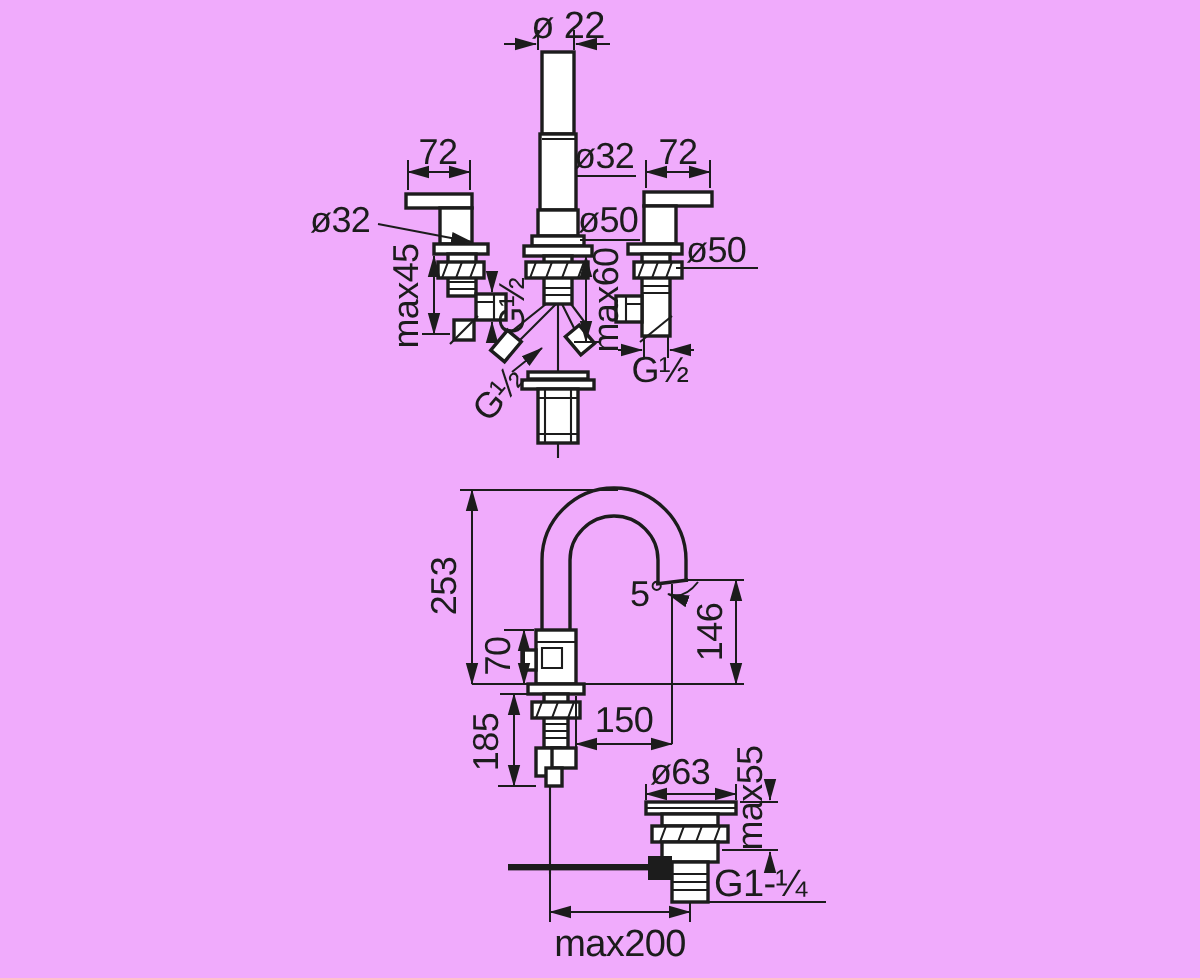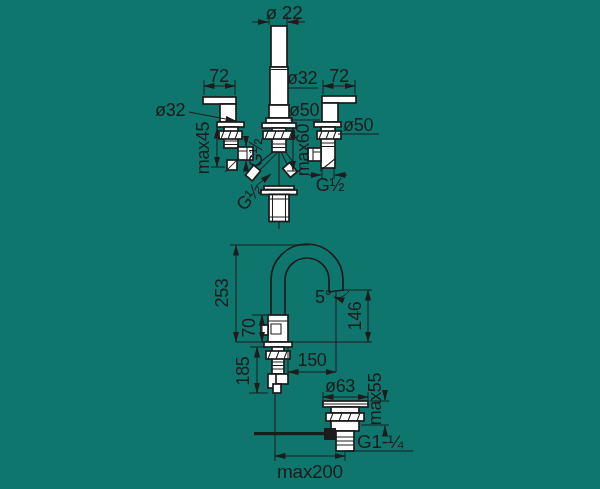--- a/index.html
+++ b/index.html
@@ -1,19 +1,19 @@
 <!DOCTYPE html>
 <html><head>
 <meta charset="utf-8">
 <style>
   html,body{margin:0;padding:0;background:#f4f4f4;}
   .sheet{
     position:relative;
     width:600px;height:489px;
-    background:#0f766e;
+    background:#f0abfc;
     margin:0 auto;
     overflow:hidden;
   }
   svg{display:block;width:600px;height:489px;}
   
   .ol   { fill:none; stroke:#1c1c1c; stroke-width:1.7; stroke-linejoin:miter; stroke-linecap:butt; }
   .olf  { fill:#ffffff; stroke:#1c1c1c; stroke-width:1.7; stroke-linejoin:miter; }
   .thin { fill:none; stroke:#1c1c1c; stroke-width:1.05; }
   .dim  { fill:none; stroke:#1c1c1c; stroke-width:1; }
   .rodf { fill:#1c1c1c; stroke:none; }

